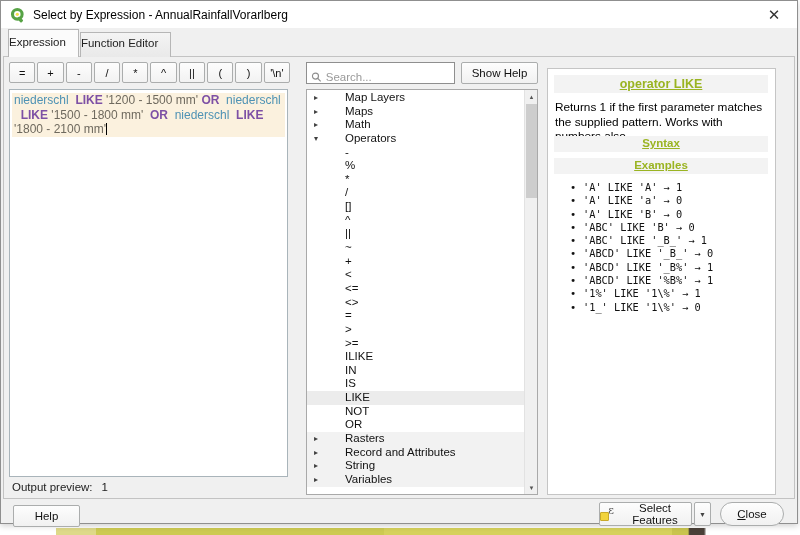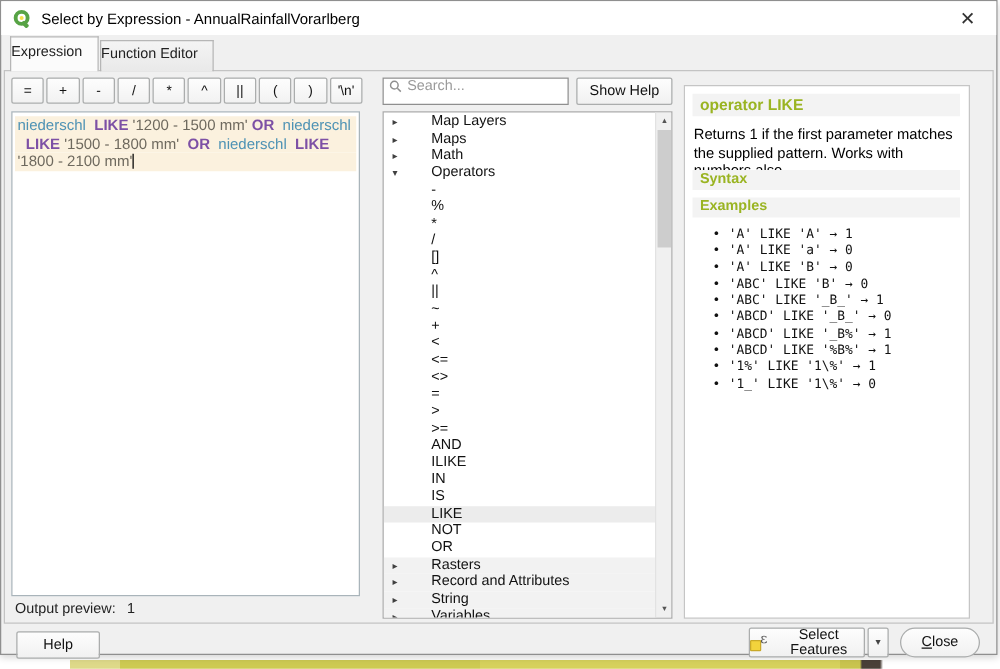--- a/index.html
+++ b/index.html
@@ -40,21 +40,21 @@
   .tok-field { color:#4e92b4; }
   .tok-keyword { color:#7d50a5; font-weight:bold; }
   .tok-string { color:#6e695e; }
   .tok-plain { color:#333; }
   .caret { display:inline-block; width:1px; height:12px; background:#000; vertical-align:-2px; }
   .output-preview { position:absolute; left:11px; top:480px; font-size:11.5px; color:#222;text-align:center; }
   .output-preview .val { margin-left:9px; }
 
   
   .search-box { position:absolute; left:305px; top:61px; width:149px; height:22px; background:#fff;
-    border:1px solid #8f8f8f; display:flex; align-items:flex-start; padding:0 4px; }
+    border:1px solid #8f8f8f; display:flex; align-items:flex-end; padding:0 4px; }
   .search-box input { border:none; outline:none; width:100%; font-size:11.5px; margin-left:4px;
     font-family:"Liberation Sans",sans-serif; color:#333; background:transparent; }
   .search-box input::placeholder { color:#9a9a9a; }
   .show-help-btn { position:absolute; left:460px; top:61px; width:77px; height:22px; font-size:11.5px;
     background:linear-gradient(#fdfdfd,#f1f1f1); border:1px solid #abadad; border-radius:2px; color:#111; }
 
   .tree { position:absolute; left:305px; top:88px; width:232px; height:406px; background:#fff;
     border:1px solid #a9a9a9; overflow:hidden; }
   .tree-rows { position:absolute; left:0; top:1px; right:13px; }
   .tree-row { height:13.65px; line-height:13.65px; font-size:11.5px; display:flex; align-items:center; color:#111; }
@@ -66,21 +66,21 @@
 
   .vscroll { position:absolute; right:0; top:0; width:13px; height:100%; background:#f0f0f0; border-left:1px solid #e2e2e2; }
   .vscroll .arr { position:absolute; left:0; width:13px; height:13px; font-size:6px; color:#555;
     display:flex; align-items:center; justify-content:center; }
   .vscroll .arr.up { top:0; } .vscroll .arr.down { bottom:0; }
   .vscroll .thumb { position:absolute; left:1px; top:14px; width:11px; height:94px; background:#cdcdcd; }
 
   
   .help-panel { position:absolute; left:546px; top:67px; width:229px; height:427px; background:#fff;
     border:1px solid #c5c5c5; overflow:hidden; }
-  .help-band { background:#f3f3f3; text-align:left; padding:1px 6px; font-weight:bold; }
+  .help-band { background:#f3f3f3; text-align:center; padding:1px 6px; font-weight:bold;text-decoration:underline; }
   .help-title { position:absolute; left:6px; right:7px; top:6px; height:18px; font-size:12.5px; line-height:16px; }
   .help-desc { position:absolute; left:7px; right:10px; top:31px; font-size:11.8px; line-height:14.5px; color:#000; }
   .band-syntax { position:absolute; left:6px; right:7px; top:67px; height:16px; font-size:11.5px; }
   .band-examples { position:absolute; left:6px; right:7px; top:89px; height:16px; font-size:11.5px; }
   .examples { position:absolute; left:22px; top:112px; right:4px; font-family:"DejaVu Sans Mono",monospace;
     font-size:10.3px; line-height:13.3px; color:#111; }
   .example-row { white-space:pre; }
   .example-row .bullet { display:inline-block; width:13px; }
 
   
@@ -206,23 +206,20 @@
           <span class="label">&lt;&gt;</span>
         </div>
         <div class="tree-row child">
           <span class="label">=</span>
         </div>
         <div class="tree-row child">
           <span class="label">&gt;</span>
         </div>
         <div class="tree-row child">
           <span class="label">&gt;=</span>
-        </div>
-        <div class="tree-row child">
-          <span class="label">AND</span>
         </div>
         <div class="tree-row child">
           <span class="label">ILIKE</span>
         </div>
         <div class="tree-row child">
           <span class="label">IN</span>
         </div>
         <div class="tree-row child">
           <span class="label">IS</span>
         </div>

